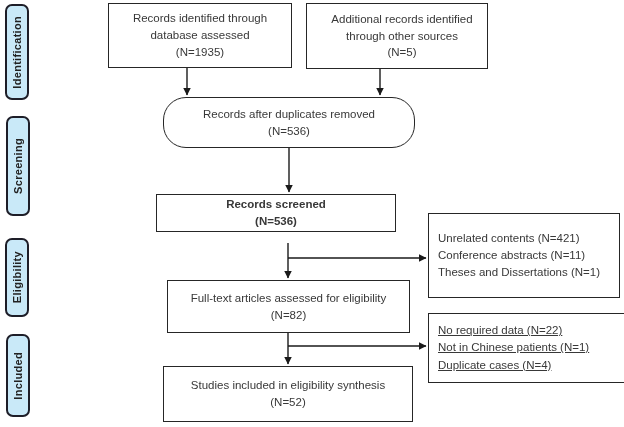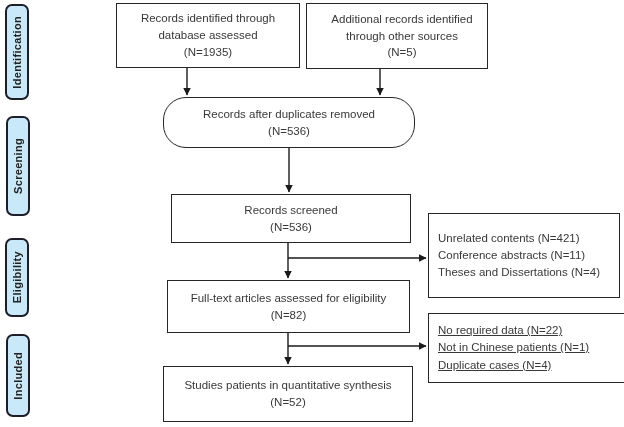--- a/index.html
+++ b/index.html
@@ -94,57 +94,57 @@
   <div class="stage" style="left:6px; top:116px; width:24px; height:100px;">
     <span>Screening</span>
   </div>
   <div class="stage" style="left:5px; top:238px; width:24px; height:79px;">
     <span>Eligibility</span>
   </div>
   <div class="stage" style="left:6px; top:334px; width:24px; height:83px;">
     <span>Included</span>
   </div>
 
-  <div class="fbox" style="left:108px; top:3px; width:184px; height:65px;margin-left:8px;">
+  <div class="fbox" style="left:108px; top:3px; width:184px; height:65px;">
     <div>Records identified through</div>
     <div>database assessed</div>
     <div>(N=1935)</div>
   </div>
 
   <div class="fbox" style="left:306px; top:3px; width:182px; height:66px;padding-left:10px;">
     <div>Additional records identified</div>
     <div>through other sources</div>
     <div>(N=5)</div>
   </div>
 
   <div class="fbox" style="left:163px; top:97px; width:252px; height:51px;border-radius:23px;">
     <div>Records after duplicates removed</div>
     <div>(N=536)</div>
   </div>
 
-  <div class="fbox" style="left:171px; top:194px; width:240px; height:49px;">
+  <div class="fbox" style="left:156px; top:194px; width:240px; height:38px;font-weight:bold;">
     <div>Records screened</div>
     <div>(N=536)</div>
   </div>
 
   <div class="fbox left-align" style="left:428px; top:213px; width:192px; height:85px;">
     <div>Unrelated contents (N=421)</div>
     <div>Conference abstracts (N=11)</div>
-    <div>Theses and Dissertations (N=4)</div>
+    <div>Theses and Dissertations (N=1)</div>
   </div>
 
   <div class="fbox" style="left:167px; top:280px; width:243px; height:53px;">
     <div>Full-text articles assessed for eligibility</div>
     <div>(N=82)</div>
   </div>
 
   <div class="fbox left-align" style="left:428px; top:313px; width:224px; height:70px;text-decoration:underline;">
     <div>No required data (N=22)</div>
     <div>Not in Chinese patients (N=1)</div>
     <div>Duplicate cases (N=4)</div>
   </div>
 
   <div class="fbox" style="left:163px; top:366px; width:250px; height:56px;">
-    <div>Studies patients in quantitative synthesis</div>
+    <div>Studies included in eligibility synthesis</div>
     <div>(N=52)</div>
   </div>
 
 </div>
 
 </body></html>

